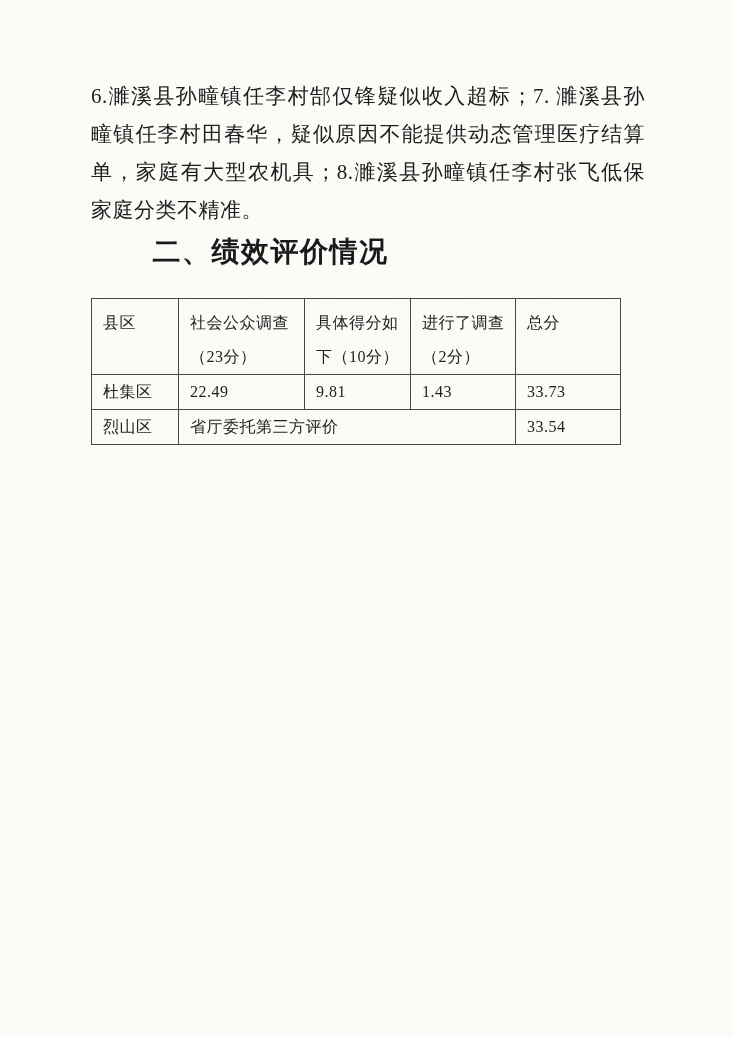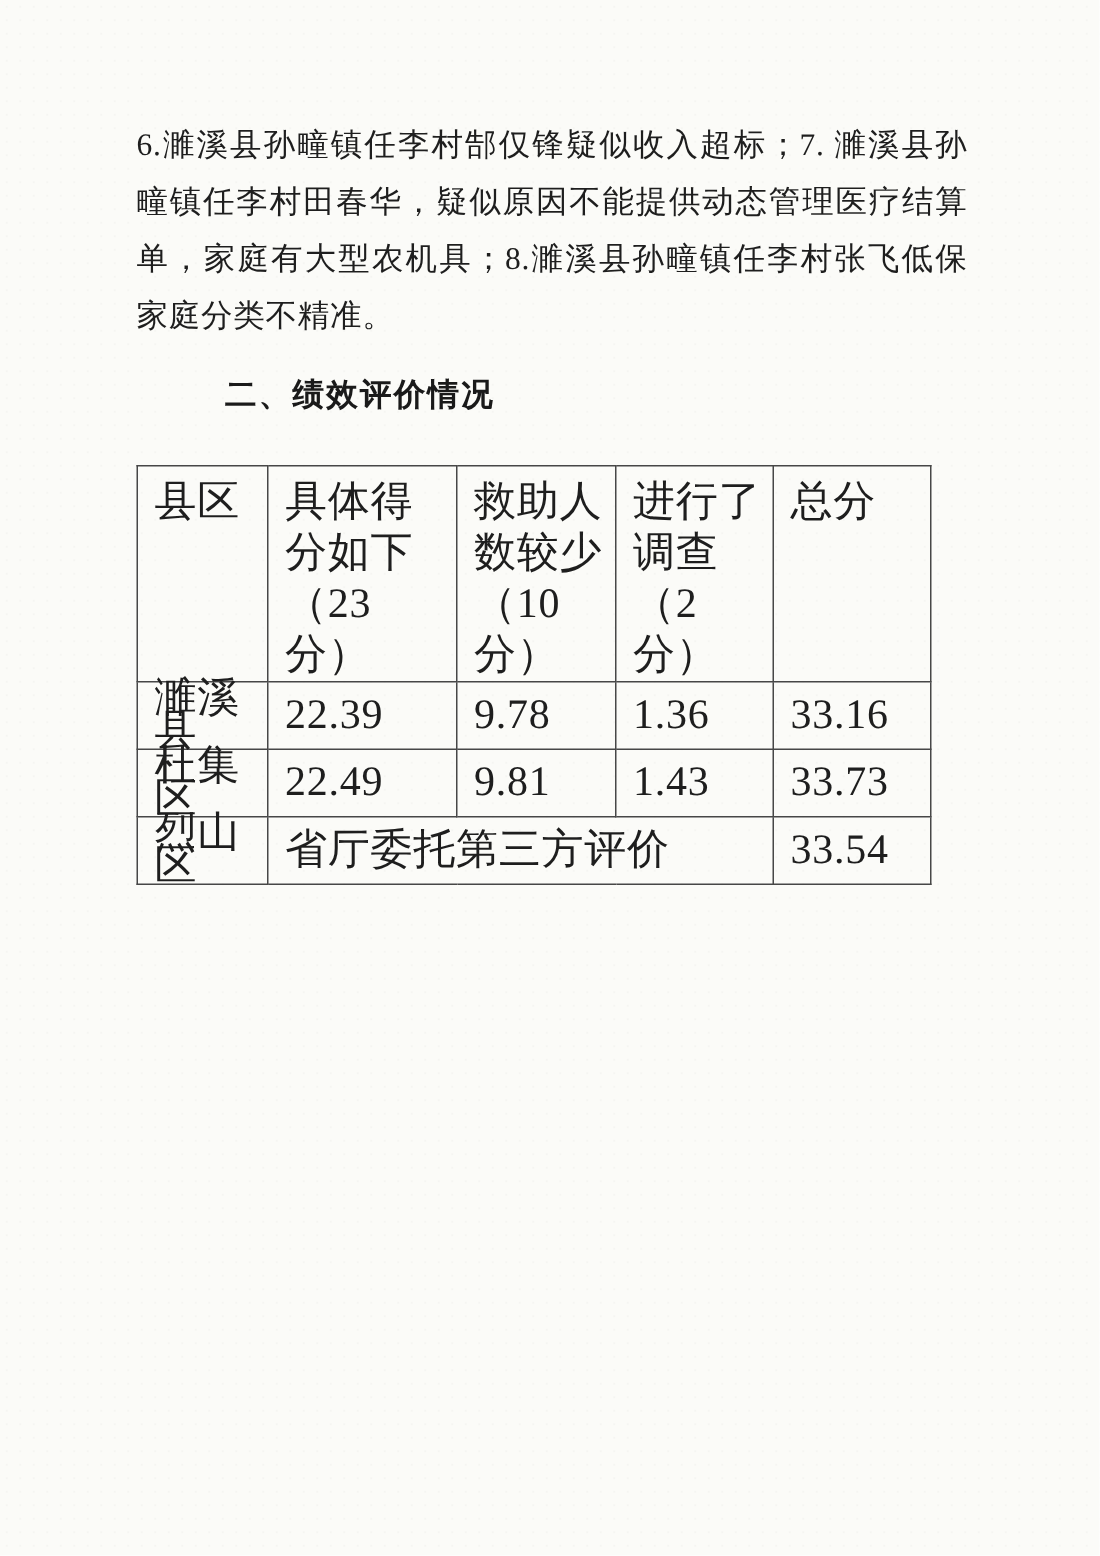--- a/index.html
+++ b/index.html
@@ -33,24 +33,24 @@
   .para {
     margin: 0;
     font-size: 21px;
     line-height: 38px;
     letter-spacing: 0.5px;
     text-align: justify;
     text-justify: inter-character;
   }
   .indent { text-indent: 2.05em; }
   .heading {
-    margin: 16px;
-    font-family: Liberation Sans, sans-serif;
+    margin: 4px;
+    font-family: Liberation Serif, serif;
     font-weight: bold;
-    font-size: 21px;
+    font-size: 28px;
     line-height: 38px;
     letter-spacing: 1.5px;
     text-indent: 2.05em;
     color: #1a1a1a;
   }
   table.score-table {
     border-collapse: collapse;
     table-layout: fixed;
     width: 529px;
     margin-top: 27px;
@@ -58,21 +58,21 @@
   }
   table.score-table col.c0 { width: 87px; }
   table.score-table col.c1 { width: 126px; }
   table.score-table col.c2 { width: 106px; }
   table.score-table col.c3 { width: 105px; }
   table.score-table col.c4 { width: 105px; }
   table.score-table th,
   table.score-table td {
     border: 1.7px solid #474747;
     font-weight: normal;
-    font-size: 28px;
+    font-size: 16px;
     text-align: left;
     color: #1e1e1e;
     padding: 0 6px 0 11px;
     letter-spacing: 0.5px;
     margin-top: 28px;
   }
   table.score-table th {
     vertical-align: top;
     padding-top: 7px;
     line-height: 34px;
@@ -103,34 +103,27 @@
       <colgroup>
         <col class="c0">
           <col class="c1">
           <col class="c2">
           <col class="c3">
           <col class="c4">
       </colgroup>
       <thead>
         <tr>
           <th>县区</th>
-          <th>具体得分如下（23分）</th>
-          <th>救助人数较少（10分）</th>
+          <th>社会公众调查（23分）</th>
+          <th>具体得分如下（10分）</th>
           <th>进行了调查（2分）</th>
           <th>总分</th>
         </tr>
       </thead>
       <tbody>
-        <tr>
-          <td>濉溪县</td>
-          <td>22.39</td>
-          <td>9.78</td>
-          <td>1.36</td>
-          <td>33.16</td>
-        </tr>
         <tr>
           <td>杜集区</td>
           <td>22.49</td>
           <td>9.81</td>
           <td>1.43</td>
           <td>33.73</td>
         </tr>
         <tr>
           <td>烈山区</td>
           <td colspan="3">省厅委托第三方评价</td>

